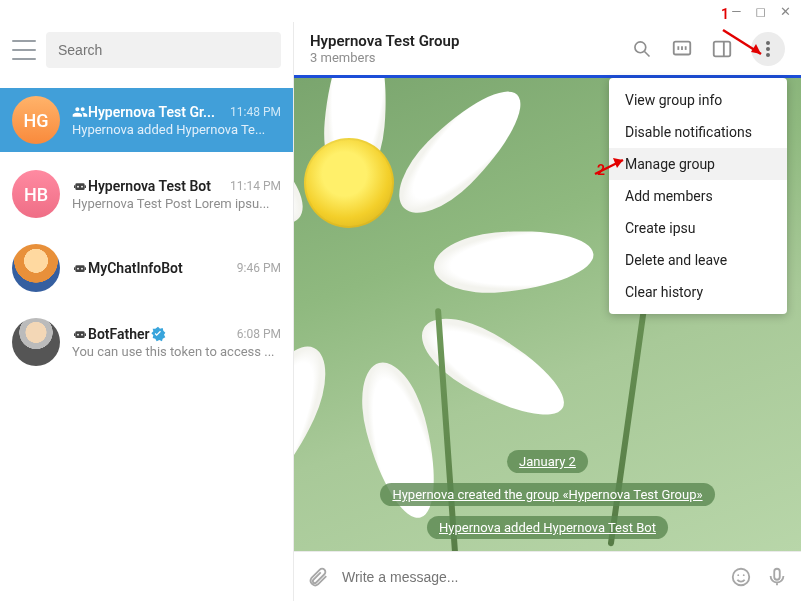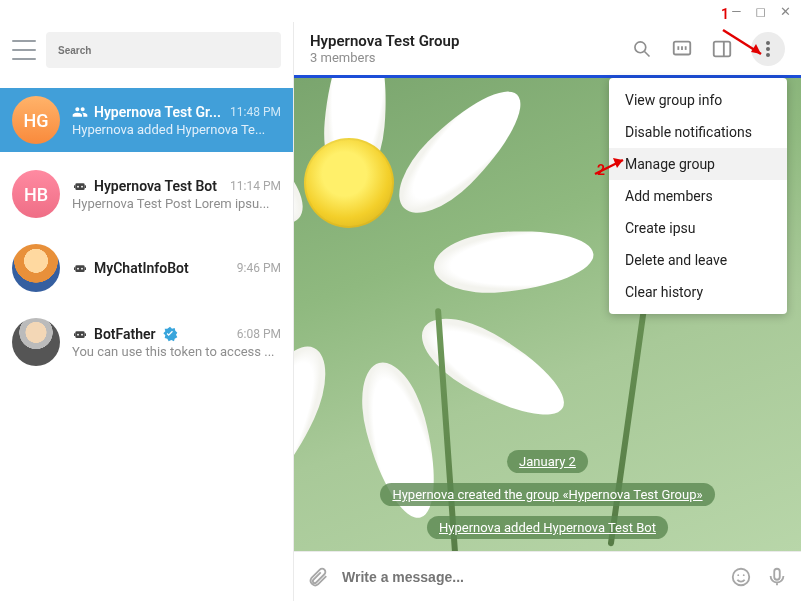--- a/index.html
+++ b/index.html
@@ -12,34 +12,34 @@
 
 .app { display: flex; height: 579px; }
 .sidebar { width: 294px; border-right: 1px solid #eaeaea; display: flex; flex-direction: column; }
 .main { flex: 1; display: flex; flex-direction: column; position: relative; }
 
 
 .side-top { display: flex; align-items: center; height: 56px; padding: 0 12px; gap: 10px; }
 .hamburger { width: 24px; height: 20px; display: flex; flex-direction: column; justify-content: space-between; }
 .hamburger div { height: 2px; background: #9aa0a6; border-radius: 1px; }
 .search { flex: 1; height: 36px; background: #f1f1f1; border-radius: 4px; display: flex; align-items: center; padding: 0 12px; color: #999; }
-.search input { border: none; background: transparent; outline: none; width: 100%; font-size: 10px; color: #444; font-weight: bold; }
+.search input { border: none; background: transparent; outline: none; width: 100%; font-size: 14px; color: #444; }
 
 
 .chatlist { flex: 1; overflow: hidden; }
 .chat { display: flex; align-items: center; height: 64px; padding: 0 12px; gap: 12px; cursor: pointer; margin-top: 10px; }
 .chat.active { background: #419fd9; color: #fff; }
 .avatar { width: 48px; height: 48px; border-radius: 50%; flex-shrink: 0; display: flex; align-items: center; justify-content: center; font-size: 18px; font-weight: 500; color: #fff; }
 .av-hg { background: linear-gradient(#ffb36a, #f98a3c); }
 .av-hb { background: linear-gradient(#ff8aa1, #ef6e86); }
 .av-bot { background: radial-gradient(circle at 50% 35%, #ffd9a0 0 30%, #e8903a 31% 55%, #355fa0 56% 100%); }
 .av-bf { background: radial-gradient(circle at 50% 30%, #f3d7b6 0 25%, #bbb 26% 40%, #555 41% 100%); }
 .chat-body { flex: 1; min-width: 0; }
 .chat-row { display: flex; align-items: center; justify-content: space-between; gap: 6px; }
-.chat-name { font-weight: 600; white-space: nowrap; overflow: hidden; text-overflow: ellipsis; display: flex; align-items: center; gap: 6px; }
+.chat-name { font-weight: 600; white-space: nowrap; overflow: hidden; text-overflow: ellipsis; display: flex; align-items: center; }
 .chat-time { font-size: 12px; color: #a7a7a7; white-space: nowrap; }
 .chat.active .chat-time { color: #cfe8f7; }
 .chat-prev { font-size: 13px; color: #8e8e8e; white-space: nowrap; overflow: hidden; text-overflow: ellipsis; margin-top: 2px; }
 .chat.active .chat-prev { color: #e1effa; }
 .ico { display: inline-flex; }
 .verified { width: 16px; height: 16px; }
 
 
 .mhead { height: 56px; border-bottom: 3px solid #1d4ed8; display: flex; align-items: center; padding: 0 16px; gap: 12px; }
 .mhead .titles { flex: 1; }
@@ -58,21 +58,21 @@
 .center1 { position: absolute; left: 20px; top: 70px; width: 90px; height: 90px; border-radius: 50%; background: radial-gradient(circle at 45% 40%, #fff06a 0 30%, #f3cf2a 60%, #c9a318 100%); box-shadow: 0 0 0 2px rgba(0,0,0,0.04) inset; }
 .stem { position: absolute; width: 6px; background: linear-gradient(#6f9a5a, #577c46); border-radius: 3px; }
 
 
 .pills { position: absolute; bottom: 12px; left: 0; right: 0; display: flex; flex-direction: column; align-items: center; gap: 10px; font-size: 13px; }
 .pill { background: rgba(90, 135, 80, 0.78); color: #fff; padding: 4px 12px; border-radius: 12px; text-decoration: underline; }
 
 
 .inputbar { height: 50px; border-top: 1px solid #eaeaea; display: flex; align-items: center; padding: 0 12px; gap: 12px; background: #fff; }
 .iicon { width: 24px; height: 24px; color: #a7a7a7; display: flex; align-items: center; justify-content: center; }
-.msgfield { flex: 1; border: none; outline: none; font-size: 14px; color: #737373; font-weight: bold; }
+.msgfield { flex: 1; border: none; outline: none; font-size: 14px; color: #737373; }
 
 
 .menu { position: absolute; top: 56px; right: 14px; width: 178px; background: #fff; border-radius: 4px; box-shadow: 0 2px 10px rgba(0,0,0,0.22); z-index: 50; padding: 6px 0; }
 .menu-item { padding: 8px 16px; font-size: 14px; color: #222; cursor: pointer; }
 .menu-item.hover { background: #f2f2f2; }
 
 
 .ann-num { position: absolute; color: #e20000; font-weight: 600; font-size: 14px; z-index: 80; }
 .arrow { position: absolute; z-index: 79; }
 </style>

